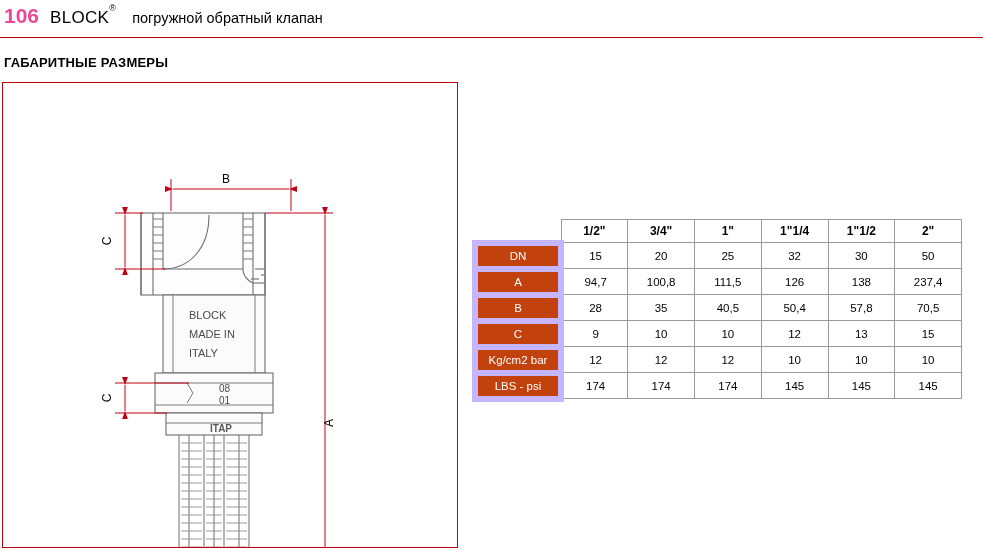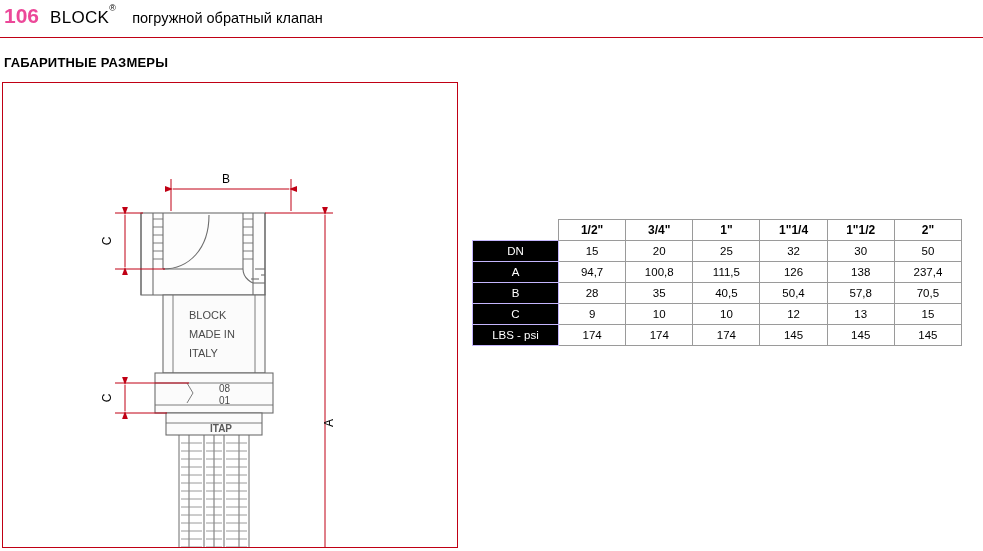--- a/index.html
+++ b/index.html
@@ -112,24 +112,24 @@
   }
   table.dim th.corner {
     border: none;
     background: transparent;
   }
   table.dim th.colhead {
     font-weight: bold;
     font-size: 12px;
   }
   table.dim td.rowhead {
-    background: #000000;
+    background: #c2410c;
     color: #ffffff;
     font-size: 11.5px;
-    border: 1px solid #c4b5fd;
+    border: 6px solid #c4b5fd;
     text-align: center;
   }
   col.first { width: 86px; }
 </style>
 </head>
 <body>
 
 <div id="header">
   <div id="header-inner">
     <span id="code-number">106</span>
@@ -377,20 +377,29 @@
       <tr>
         <td class="rowhead">C</td>
         <td>9</td>
         <td>10</td>
         <td>10</td>
         <td>12</td>
         <td>13</td>
         <td>15</td>
       </tr>
       <tr>
+        <td class="rowhead">Kg/cm2 bar</td>
+        <td>12</td>
+        <td>12</td>
+        <td>12</td>
+        <td>10</td>
+        <td>10</td>
+        <td>10</td>
+      </tr>
+      <tr>
         <td class="rowhead">LBS - psi</td>
         <td>174</td>
         <td>174</td>
         <td>174</td>
         <td>145</td>
         <td>145</td>
         <td>145</td>
       </tr>
     </tbody>
   </table>

